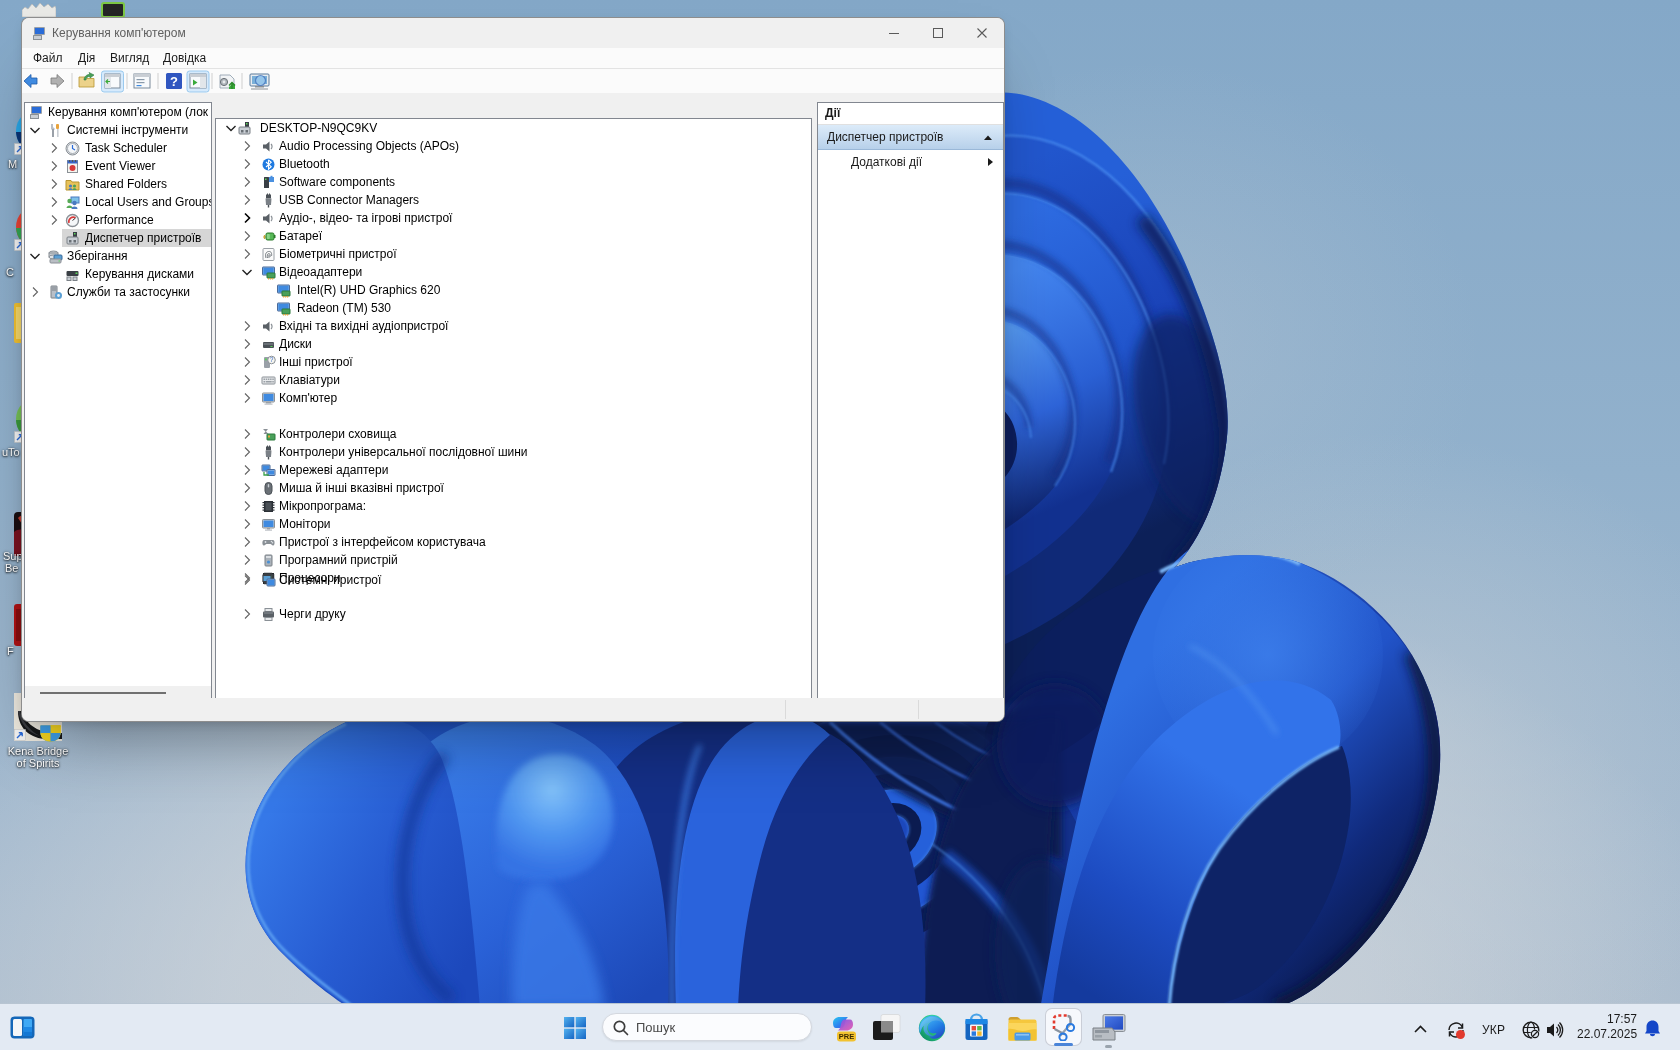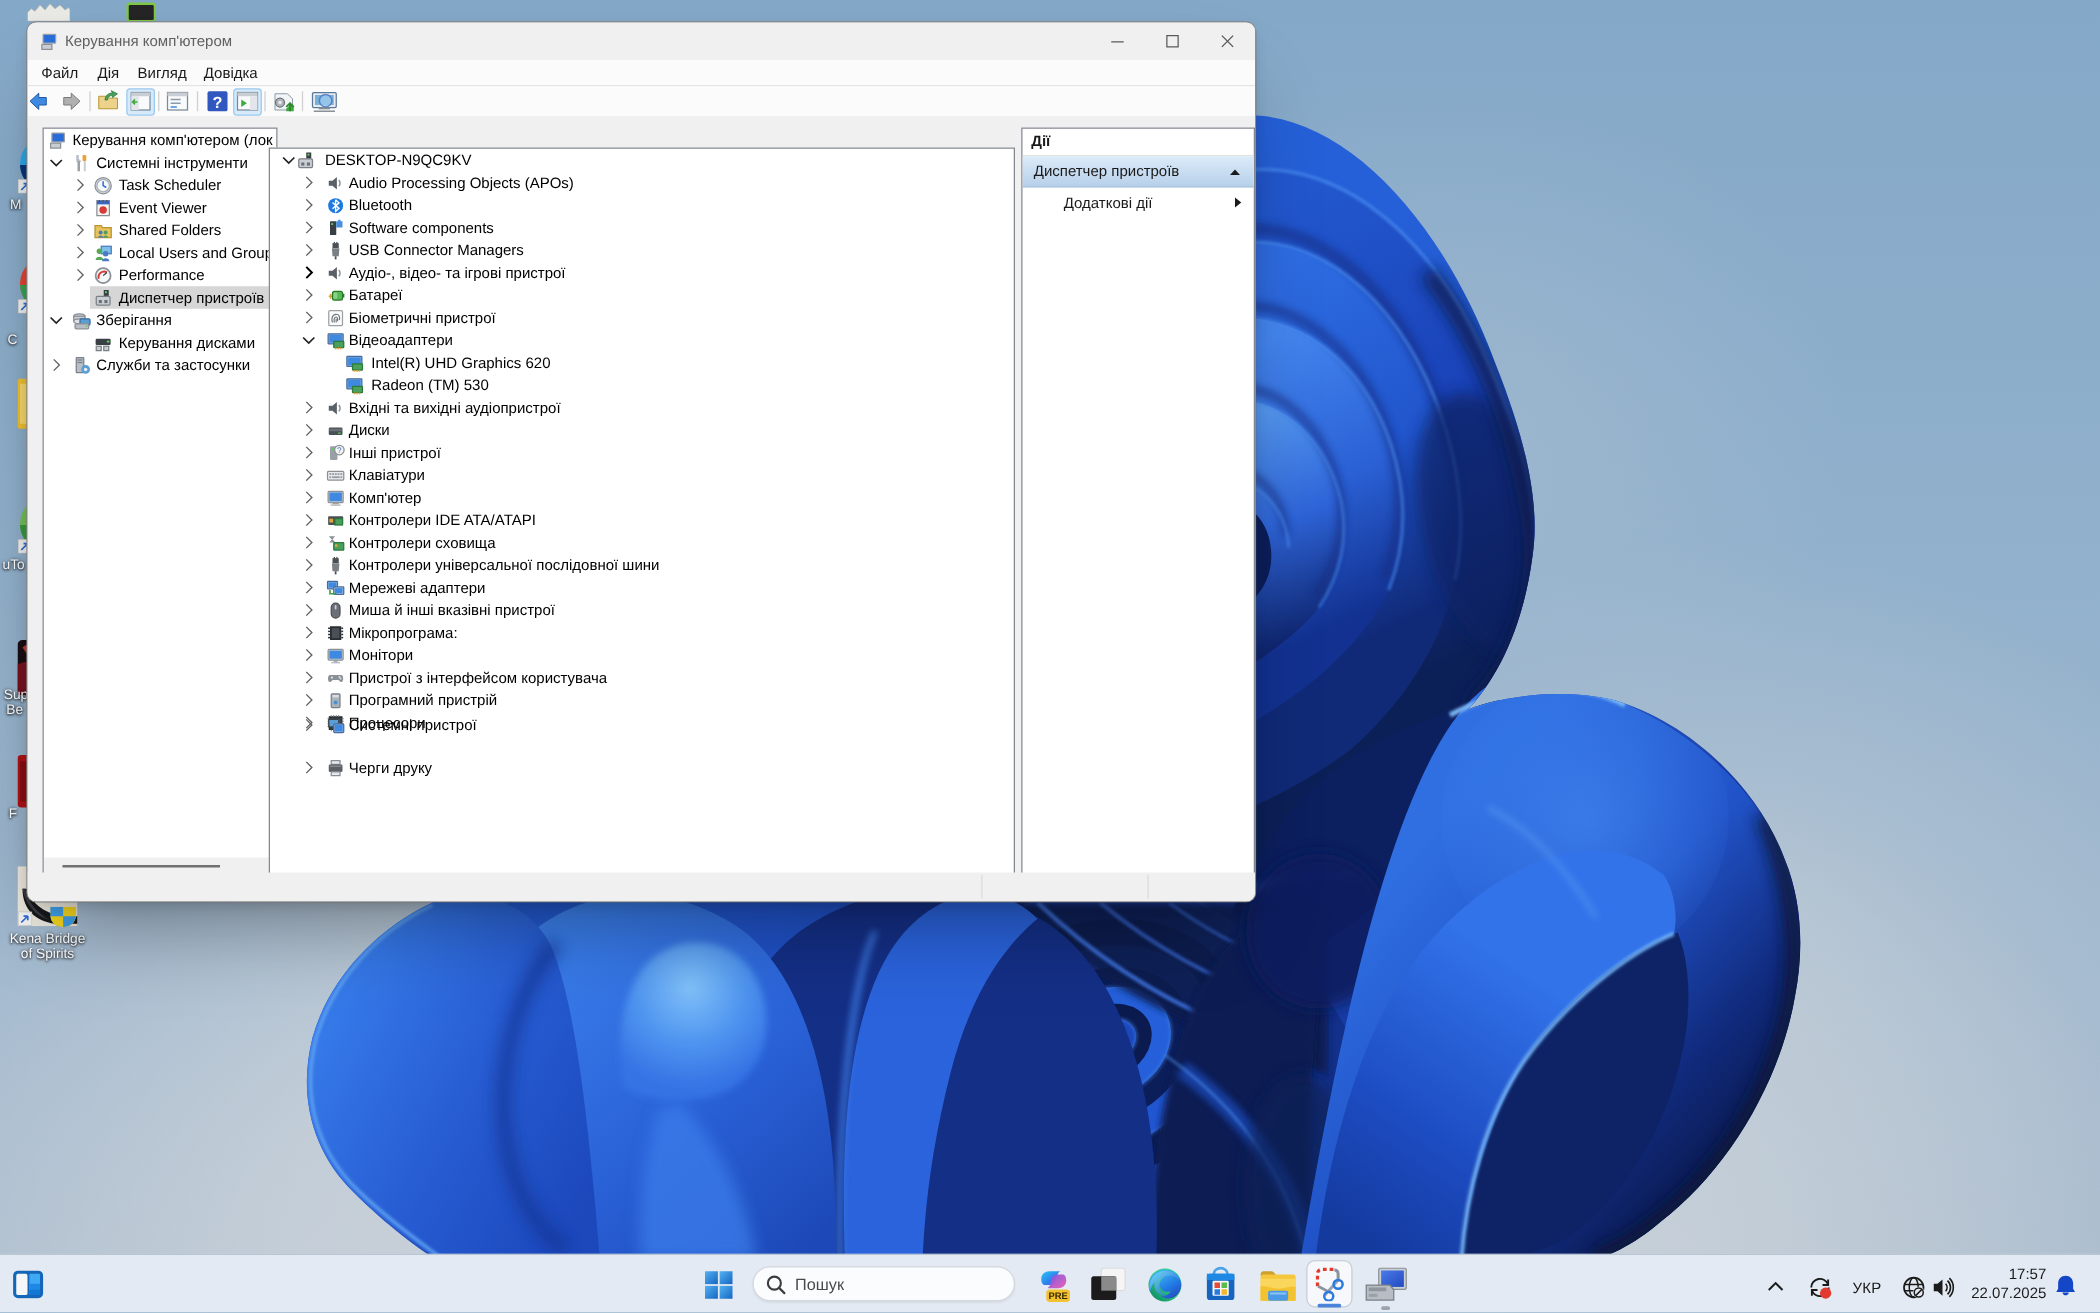--- a/index.html
+++ b/index.html
@@ -19,21 +19,21 @@
   #titlebar{position:absolute;left:0;top:0;right:0;height:30px;background:#f0f0f0;}
   #title-ico{position:absolute;left:10px;top:8px;}
   #title-tx{position:absolute;left:30px;top:8px;font-size:12px;color:#606060;}
   .cap{position:absolute;top:0;width:44px;height:30px;}
   #menubar{position:absolute;left:0;top:30px;right:0;height:20px;background:#fbfbfb;
            border-bottom:1px solid #e3e3e3;font-size:12px;color:#1a1a1a;}
   .mi{position:absolute;top:3px;}
   #toolbar{position:absolute;left:0;top:51px;right:0;height:24px;background:#fbfbfb;}
   #midstrip{position:absolute;left:0;top:75px;right:0;height:9px;background:#f0f0f0;}
   .pane{position:absolute;top:84px;height:598px;background:#fff;border:1px solid #828790;box-sizing:border-box;overflow:hidden;}
-  #paneL{left:12px;width:188px;}
+  #paneL{left:2px;width:188px;}
   #paneC{left:193px;width:597px;margin-top:16px;}
   #paneR{left:795px;width:187px;background:#fff;text-decoration:underline;}
   #footer{position:absolute;left:0;bottom:0;right:0;height:23px;background:#f0f0f0;}
   .row{position:absolute;height:18px;line-height:18px;font-size:12px;color:#000;white-space:nowrap;}
   .row svg{vertical-align:-3px;}
   .chev{position:absolute;width:16px;height:16px;}
   .ticon{position:absolute;width:15px;height:15px;top:1px;}
   .tlabel{position:absolute;top:0;}
   
   #taskbar{position:absolute;left:0;top:1003px;width:1680px;height:47px;
@@ -673,31 +673,20 @@
           <path d="M6 3.5 L10.5 8 L6 12.5" stroke="#636363" stroke-width="1.1" fill="none"></path>
         </svg>
         <svg class="ticon" style="left:45px;top:2px" viewBox="0 0 15 15">
           <rect x="1.5" y="2" width="12" height="9" rx="0.8" fill="#c9ced4" stroke="#8a9096"></rect>
           <rect x="2.5" y="3" width="10" height="7" fill="#3f8ae0"></rect>
           <rect x="5" y="11" width="5" height="1.5" fill="#9aa0a6"></rect>
           <rect x="3.5" y="12.5" width="8" height="1.2" fill="#b9bec4"></rect>
         </svg>
         <span class="tlabel" style="left:63px">Комп'ютер</span>
       </div>
-      <div class="row" style="left:0;top:288px;width:595px">
-        <svg class="chev" style="left:23px;top:1px" viewBox="0 0 16 16">
-          <path d="M6 3.5 L10.5 8 L6 12.5" stroke="#636363" stroke-width="1.1" fill="none"></path>
-        </svg>
-        <svg class="ticon" style="left:45px;top:2px" viewBox="0 0 15 15">
-          <rect x="1.5" y="4" width="12" height="7" rx="0.8" fill="#4a5056"></rect>
-          <rect x="7" y="6" width="6" height="5" fill="#4aa05a" stroke="#2a7a3a"></rect>
-          <rect x="2.5" y="6" width="3" height="3" fill="#e8a33d"></rect>
-        </svg>
-        <span class="tlabel" style="left:63px">Контролери IDE ATA/ATAPI</span>
-      </div>
       <div class="row" style="left:0;top:306px;width:595px">
         <svg class="chev" style="left:23px;top:1px" viewBox="0 0 16 16">
           <path d="M6 3.5 L10.5 8 L6 12.5" stroke="#636363" stroke-width="1.1" fill="none"></path>
         </svg>
         <svg class="ticon" style="left:45px;top:2px" viewBox="0 0 15 15">
           <path d="M2 2 L7 2 L5 4.5 L7.5 7 L2.5 7 L4.5 4.5 Z" fill="#8a9096"></path>
           <rect x="6" y="7" width="8" height="6" rx="0.5" fill="#4aa05a" stroke="#2a7a3a"></rect>
           <rect x="7" y="8.5" width="2" height="2" fill="#e8a33d"></rect>
         </svg>
         <span class="tlabel" style="left:63px">Контролери сховища</span>

